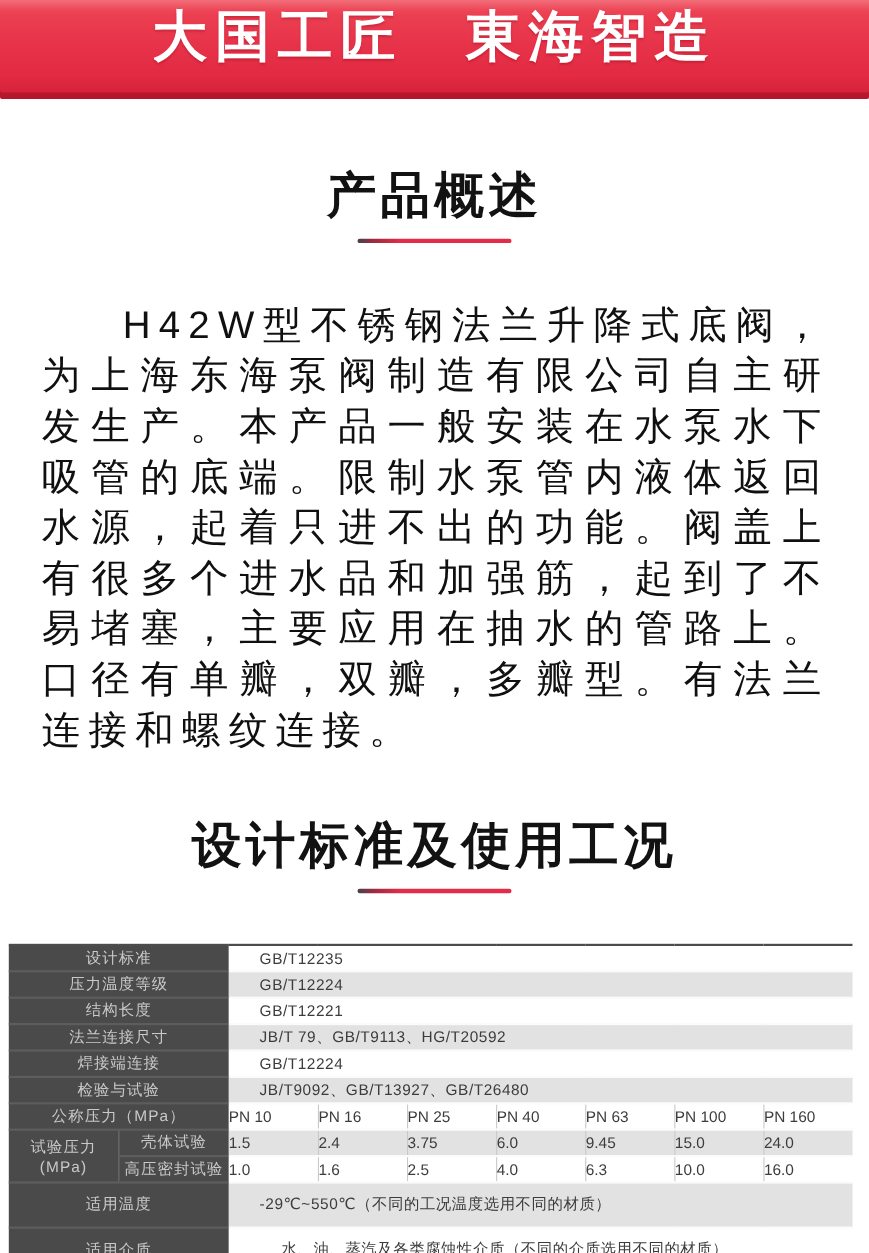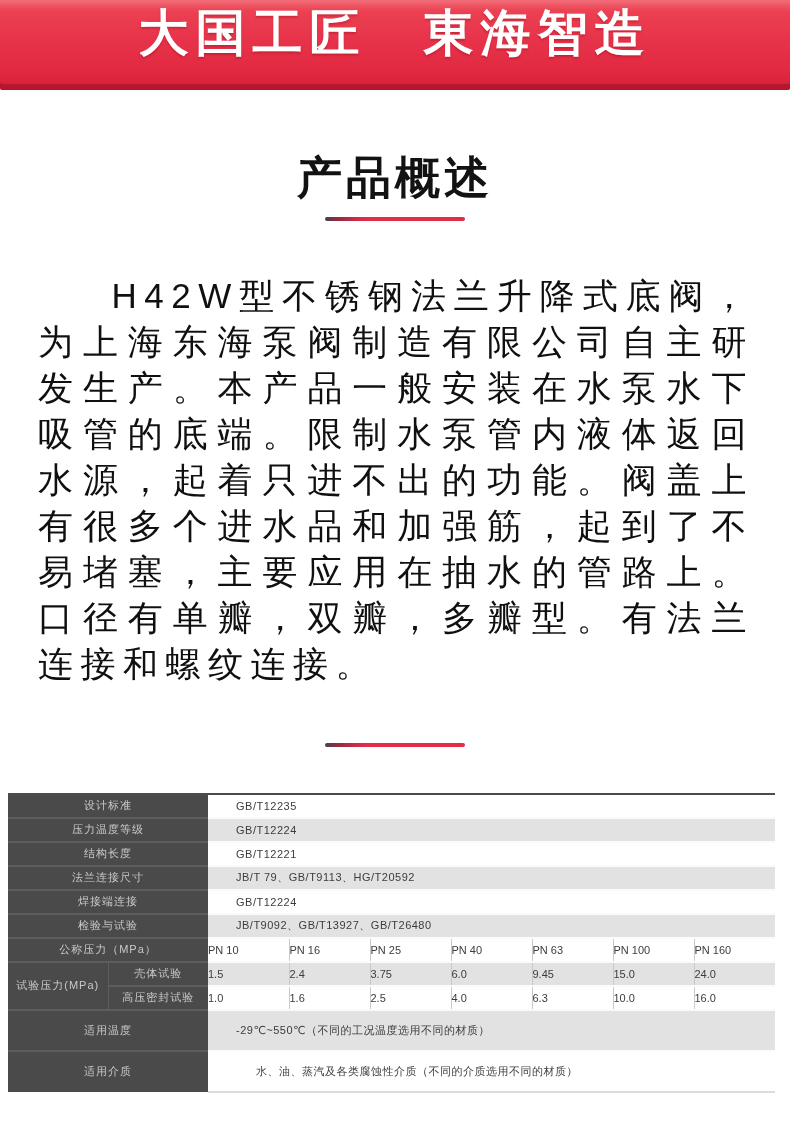--- a/index.html
+++ b/index.html
@@ -69,21 +69,21 @@
     border-collapse: collapse;
     table-layout: fixed;
     border-top: 2px solid #4c4c4c;
   }
   table.spec col.c-lbl1 { width: 100px; }
   table.spec col.c-lbl2 { width: 100px; }
   table.spec col.c-v    { width: 81px; }
 
   table.spec td {
     height: 24px;
-    font-size: 11px;
+    font-size: 14px;
     vertical-align: middle;
   }
   tr.tall td { height: 41px; }
 
   
   td.dk {
     background: #4a4a4a;
     color: #c9c9c9;
     text-align: center;
     font-size: 12px;
@@ -113,20 +113,21 @@
 </div>
 
 <div class="section-head first">
   <div class="section-title">产品概述</div>
   <div class="section-underline"></div>
 </div>
 
 <p class="overview">H42W型不锈钢法兰升降式底阀，为上海东海泵阀制造有限公司自主研发生产。本产品一般安装在水泵水下吸管的底端。限制水泵管内液体返回水源，起着只进不出的功能。阀盖上有很多个进水品和加强筋，起到了不易堵塞，主要应用在抽水的管路上。口径有单瓣，双瓣，多瓣型。有法兰连接和螺纹连接。</p>
 
 <div class="section-head second">
+  <div class="section-title">设计标准及使用工况</div>
   <div class="section-underline"></div>
 </div>
 
 <div class="table-wrap">
   <table class="spec">
     <colgroup>
       <col class="c-lbl1">
         <col class="c-lbl2">
       <col class="c-v">
         <col class="c-v">

